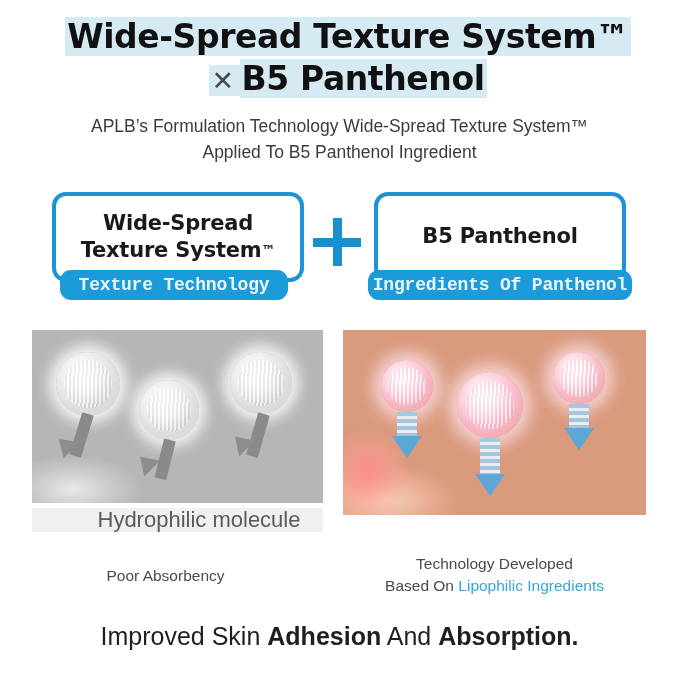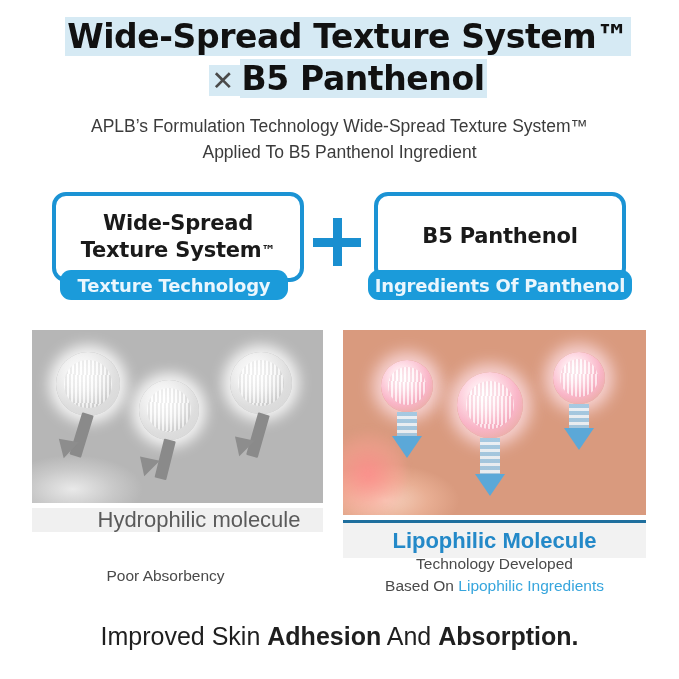--- a/index.html
+++ b/index.html
@@ -98,20 +98,21 @@
     background: #1b9bda;
     border-radius: 11px;
     color: #eaf6fd;
     font-size: 18px;
     font-weight: bold;
     display: flex;
     align-items: center;
     justify-content: center;
     letter-spacing: -0.2px;
     white-space: nowrap;
+    font-family: Liberation Mono, monospace;
   }
   .pill.left  { left: 60px;  top: 78px; width: 228px; height: 30px; }
   .pill.right { left: 368px; top: 78px; width: 264px; height: 30px; }
 
   .plus-sign {
     position: absolute;
     left: 313px;
     top: 26px;
     width: 48px;
     height: 48px;
@@ -374,23 +375,20 @@
       <div class="bstripe" style="left:137px; top:108px; height:38px;"></div>
       <div class="barrow" style="left:132px; top:144px;"></div>
 
       <div class="bstripe" style="left:226px; top:74px; height:26px;"></div>
       <div class="barrow" style="left:221px; top:98px;"></div>
     </div>
 
     <div class="cap-bar left">
       <span class="cap-text">Hydrophilic molecule</span>
     </div>
-    <div class="cap-bar right">
-      <span class="cap-text">Lipophilic Molecule</span>
-    </div>
   </div>
 
   <div class="foot-left">Poor Absorbency</div>
 
   <div class="foot-right">
     <div>Technology Developed</div>
     <div><span>Based On </span><span class="accent">Lipophilic Ingredients</span></div>
   </div>
 
   <div class="tagline"><span>Improved Skin </span><b>Adhesion</b><span> And </span><b>Absorption.</b></div>

